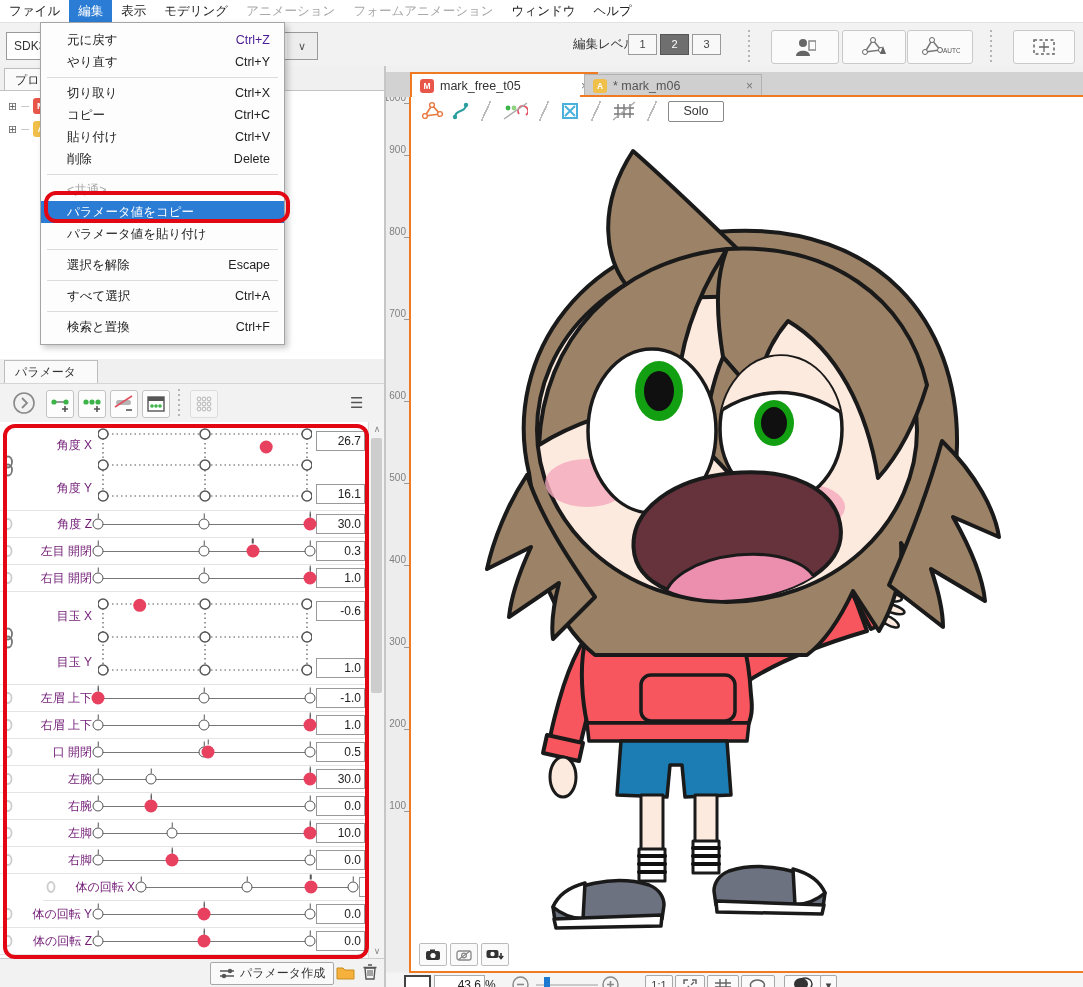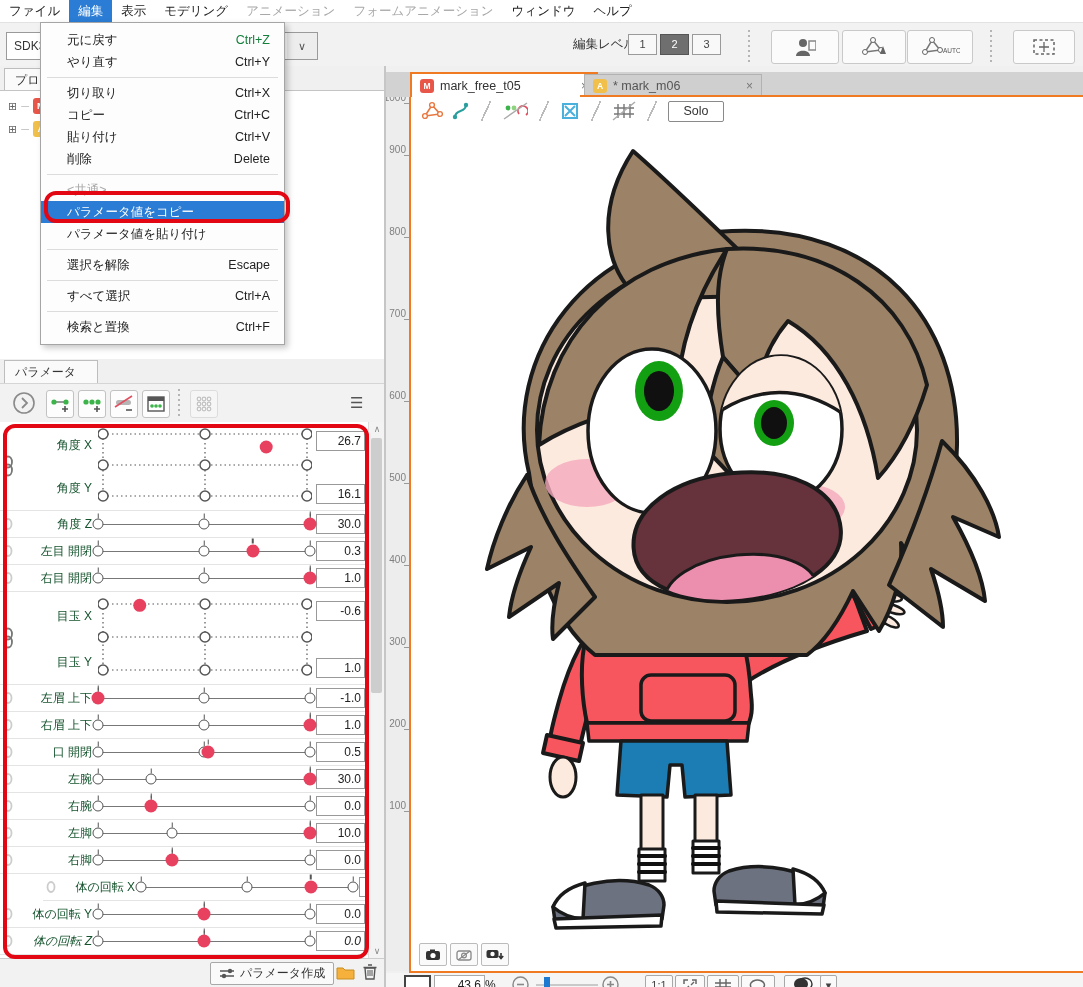--- a/index.html
+++ b/index.html
@@ -33,21 +33,21 @@
   .treerow{display:flex;align-items:center;gap:4px;margin:7px 0 0 8px;font-size:11px;color:#666;}
   .fileicon{width:16px;height:16px;border-radius:3px;color:#fff;font-size:9.5px;font-weight:bold;
             text-align:center;line-height:16px;}
   #parambar{left:0;top:383px;width:384px;height:38px;background:#f2f2f2;border-top:1px solid #d5d5d5;border-bottom:1px solid #d5d5d5;}
   .pbtn{top:6px;width:26px;height:26px;border:1px solid #c2c2c2;border-radius:3px;background:#fdfdfd;
         display:flex;align-items:center;justify-content:center;}
   .pbtn.dis{opacity:.45;}
   #paramlist{left:0;top:422px;width:368px;height:536px;background:#fff;overflow:hidden;}
   .prow{position:relative;border-bottom:1px solid #e4e4e4;}
   .plink{position:absolute;left:2px;top:50%;transform:translateY(-50%);}
-  .plabel{position:absolute;left:8px;width:84px;text-align:right;font-size:12px;color:#14532d;
+  .plabel{position:absolute;left:8px;width:84px;text-align:right;font-size:12px;color:#701a75;
           top:50%;transform:translateY(-50%);white-space:nowrap;}
   .ptrack{position:absolute;left:98px;width:212px;top:0;bottom:0;}
   .pline{position:absolute;left:0;right:0;top:50%;border-top:1.5px solid #777;}
   .pcirc{position:absolute;width:9px;height:9px;background:#fff;border:1.5px solid #555;border-radius:50%;
          top:50%;transform:translate(-50%,-50%);}
   .pcirc:after,.pdot:after{content:"";position:absolute;left:50%;top:-6px;width:1.5px;height:5px;background:#555;transform:translateX(-50%);}
   .pdot{position:absolute;width:13px;height:13px;background:var(--dot);border-radius:50%;
         top:50%;transform:translate(-50%,-50%);z-index:2;}
   .pval{position:absolute;left:316px;width:44px;height:18px;top:50%;transform:translateY(-50%);
         border:1px solid #999;background:#fff;font-size:12px;text-align:right;padding-right:3px;line-height:18px;}
@@ -461,21 +461,21 @@
         <span class="plabel">体の回転 Y</span>
         <div class="ptrack">
           <i class="pline"></i>
           <i class="pcirc" style="left:0%"></i>
           <i class="pcirc" style="left:50%"></i>
           <i class="pcirc" style="left:100%"></i>
           <i class="pdot" style="left:50%"></i>
         </div>
         <span class="pval">0.0</span>
       </div>
-      <div class="prow" style="height: 26px; font-style: italic;">
+      <div class="prow" style="height: 26px;">
         <span class="plink">
           <svg width="12" height="14">
             <ellipse cx="6" cy="7" rx="3.5" ry="5" fill="none" stroke="#ccc" stroke-width="1.8"></ellipse>
           </svg>
         </span>
         <span class="plabel">体の回転 Z</span>
         <div class="ptrack">
           <i class="pline"></i>
           <i class="pcirc" style="left:0%"></i>
           <i class="pcirc" style="left:50%"></i>
@@ -744,21 +744,21 @@
       <span class="mitem">モデリング</span>
       <span class="mitem dis">アニメーション</span>
       <span class="mitem dis">フォームアニメーション</span>
       <span class="mitem">ウィンドウ</span>
       <span class="mitem">ヘルプ</span>
     </div>
   <div class="abs" id="editmenu" style="left:40px;top:22px;width:243px;background:#fdfdfd;border:1px solid #a5a5a5;
               box-shadow:3px 3px 6px rgba(0,0,0,.22);z-index:50;padding:6px 0;">
       <div style="display: flex; align-items: center; height: 22px; padding: 0px 14px 0px 26px; font-size: 12.5px; color: rgb(34, 34, 34);">
         <span>元に戻す</span>
-        <span style="margin-left: auto; color: #15803d;">Ctrl+Z</span>
+        <span style="margin-left: auto; color: #4c1d95;">Ctrl+Z</span>
       </div>
       <div style="display: flex; align-items: center; height: 22px; padding: 0px 14px 0px 26px; font-size: 12.5px; color: rgb(34, 34, 34);">
         <span>やり直す</span>
         <span style="margin-left: auto; color: rgb(34, 34, 34);">Ctrl+Y</span>
       </div>
       <div style="height: 1px; background: rgb(220, 220, 220); margin: 4px 6px;"></div>
       <div style="display: flex; align-items: center; height: 22px; padding: 0px 14px 0px 26px; font-size: 12.5px; color: rgb(34, 34, 34);">
         <span>切り取り</span>
         <span style="margin-left: auto; color: rgb(34, 34, 34);">Ctrl+X</span>
       </div>

